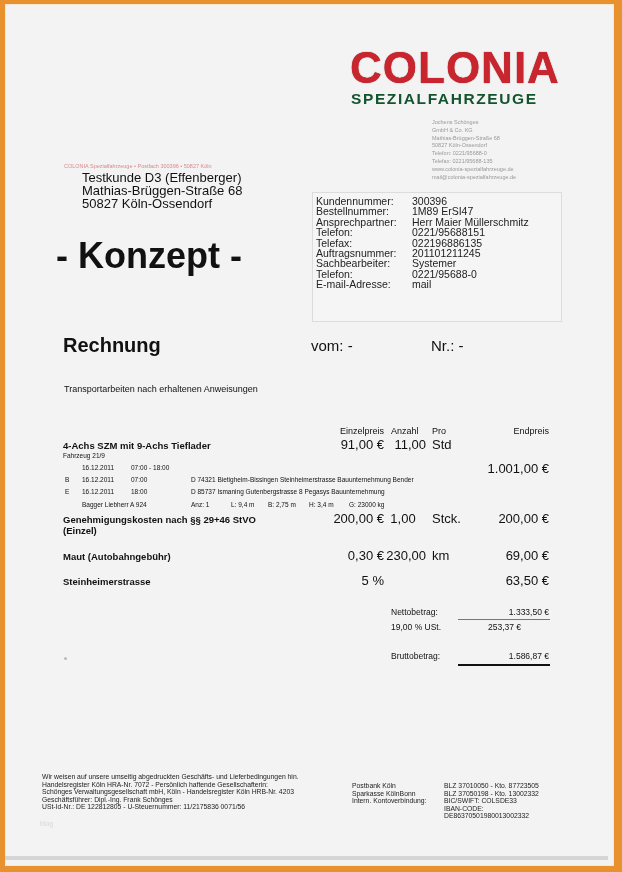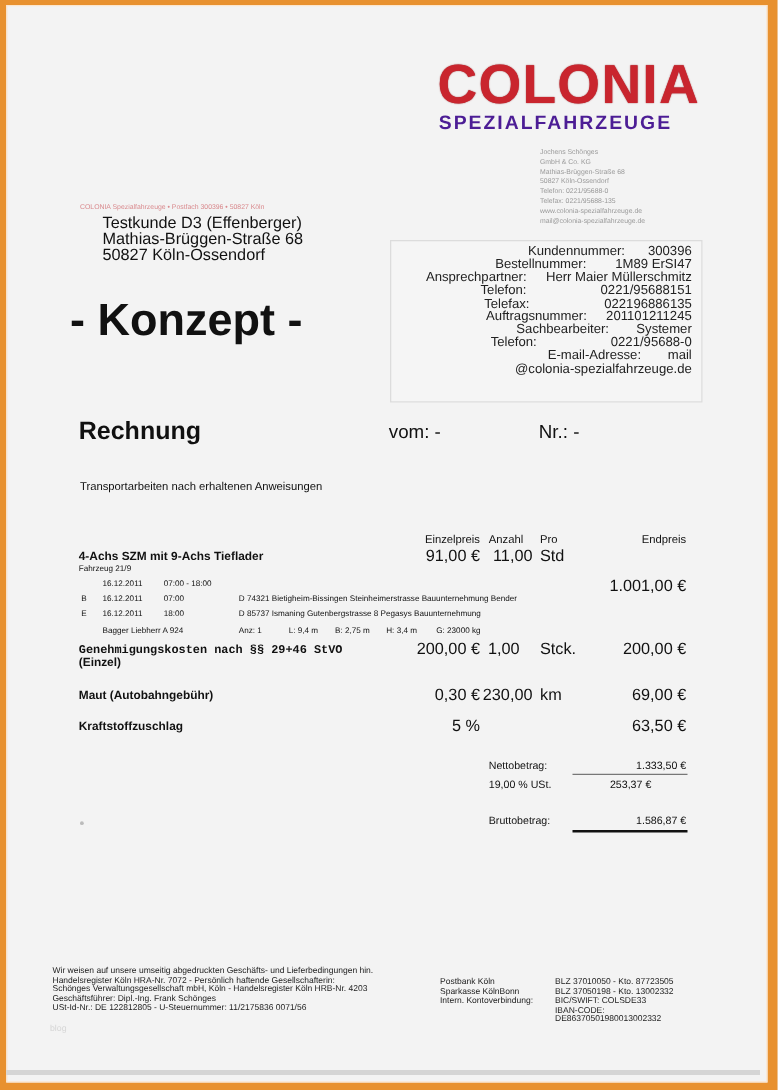--- a/index.html
+++ b/index.html
@@ -13,41 +13,41 @@
     background:#f3f3f3;
     box-shadow: inset 0 0 0 1px #fbe6cf;
   }
   .abs { position:absolute; white-space:nowrap; }
   .logo-main {
     left:350px; top:48px; font-size:44px; font-weight:bold; color:#c9252e;
     letter-spacing:1px; line-height:40px;
     text-shadow: 0 0 1px #8a1016;
   }
   .logo-sub {
-    left:351px; top:90px; font-size:15.5px; font-weight:bold; color:#4c1d95;
+    left:351px; top:90px; font-size:15.5px; font-weight:bold; color:#14532d;
     letter-spacing:1.6px; line-height:18px;
   }
   .addr-block {
     left:432px; top:119px; font-size:5.5px; color:#999; line-height:7.8px;
   }
   .sender-line {
     left:64px; top:162px; font-size:5.5px; color:#d98a8e; line-height:8px;
   }
   .recipient {
     left:82px; top:171px; font-size:13px; color:#111; line-height:13px;
   }
   .konzept {
     left:56px; top:236px; font-size:36px; font-weight:bold; line-height:40px;
   }
   .infobox {
     position:absolute; left:312px; top:192px; width:248px; height:128px;
     border:1px solid #dcdcdc; background:#f5f5f5;
   }
   .info-table { position:absolute; left:316px; top:196px; font-size:10.5px; line-height:10.4px; }
-  .info-row { display:flex;justify-content:flex-end; }
+  .info-row { display:flex; }
   .info-label { width:96px; color:#222; }
   .info-value { color:#222; }
   .title-rech { left:63px; top:334px; font-size:20px; font-weight:bold; line-height:22px; }
   .vom { left:311px; top:338px; font-size:15px; line-height:16px; }
   .nr { left:431px; top:338px; font-size:15px; line-height:16px; }
   .intro { left:64px; top:384px; font-size:9px; line-height:10px; }
   .th { top:426px; font-size:9px; line-height:10px; }
   .r { text-align:right; }
   .pos-title { font-size:9.5px; font-weight:bold; line-height:11px; }
   .pos-small { font-size:6.5px; line-height:8px; }
@@ -120,24 +120,20 @@
       <span class="info-value">Systemer</span>
     </div>
   <div class="info-row">
       <span class="info-label">Telefon:</span>
       <span class="info-value">0221/95688-0</span>
     </div>
   <div class="info-row">
       <span class="info-label">E-mail-Adresse:</span>
       <span class="info-value">mail</span>
     </div>
-  <div class="info-row">
-      <span class="info-label"></span>
-      <span class="info-value">@colonia-spezialfahrzeuge.de</span>
-    </div>
 </div>
 
 <div class="abs title-rech">Rechnung</div>
 <div class="abs vom">vom: -</div>
 <div class="abs nr">Nr.: -</div>
 <div class="abs intro">Transportarbeiten nach erhaltenen Anweisungen</div>
 
 <div class="abs th r" style="left:318px;width:66px;">Einzelpreis</div>
 <div class="abs th" style="left:391px;">Anzahl</div>
 <div class="abs th" style="left:432px;">Pro</div>
@@ -163,34 +159,34 @@
 <div class="abs pos-small" style="left:131px;top:488px;">18:00</div>
 <div class="abs pos-small" style="left:191px;top:488px;">D 85737 Ismaning Gutenbergstrasse 8 Pegasys Bauunternehmung</div>
 
 <div class="abs pos-small" style="left:82px;top:501px;">Bagger Liebherr A 924</div>
 <div class="abs pos-small" style="left:191px;top:501px;">Anz: 1</div>
 <div class="abs pos-small" style="left:231px;top:501px;">L: 9,4 m</div>
 <div class="abs pos-small" style="left:268px;top:501px;">B: 2,75 m</div>
 <div class="abs pos-small" style="left:309px;top:501px;">H: 3,4 m</div>
 <div class="abs pos-small" style="left:349px;top:501px;">G: 23000 kg</div>
 
-<div class="abs pos-title" style="left:63px;top:514px;font-family:Liberation Mono, monospace;">Genehmigungskosten nach §§ 29+46 StVO</div>
+<div class="abs pos-title" style="left:63px;top:514px;">Genehmigungskosten nach §§ 29+46 StVO</div>
 <div class="abs pos-title" style="left:63px;top:525px;">(Einzel)</div>
 <div class="abs val r" style="left:318px;top:514px;width:66px;">200,00 €</div>
 <div class="abs val r" style="left:380px;top:514px;width:46px;text-align:center;">1,00</div>
 <div class="abs val" style="left:432px;top:514px;">Stck.</div>
 <div class="abs val r" style="left:480px;top:514px;width:69px;">200,00 €</div>
 
 <div class="abs pos-title" style="left:63px;top:551px;">Maut (Autobahngebühr)</div>
 <div class="abs val r" style="left:318px;top:551px;width:66px;">0,30 €</div>
 <div class="abs val r" style="left:380px;top:551px;width:46px;">230,00</div>
 <div class="abs val" style="left:432px;top:551px;">km</div>
 <div class="abs val r" style="left:480px;top:551px;width:69px;">69,00 €</div>
 
-<div class="abs pos-title" style="left:63px;top:576px;">Kraftstoffzuschlag</div>
+<div class="abs pos-title" style="left:63px;top:576px;">Steinheimerstrasse</div>
 <div class="abs val r" style="left:318px;top:576px;width:66px;">5 %</div>
 <div class="abs val r" style="left:480px;top:576px;width:69px;">63,50 €</div>
 
 <div class="abs tot" style="left:391px;top:607px;">Nettobetrag:</div>
 <div class="abs tot r" style="left:460px;top:607px;width:89px;">1.333,50 €</div>
 <div class="line-thin" style="left:458px;top:619px;width:92px;"></div>
 <div class="abs tot" style="left:391px;top:622px;">19,00 % USt.</div>
 <div class="abs tot r" style="left:460px;top:622px;width:89px;text-align:center;">253,37 €</div>
 <div class="abs tot" style="left:391px;top:651px;">Bruttobetrag:</div>
 <div class="abs tot r" style="left:460px;top:651px;width:89px;">1.586,87 €</div>

